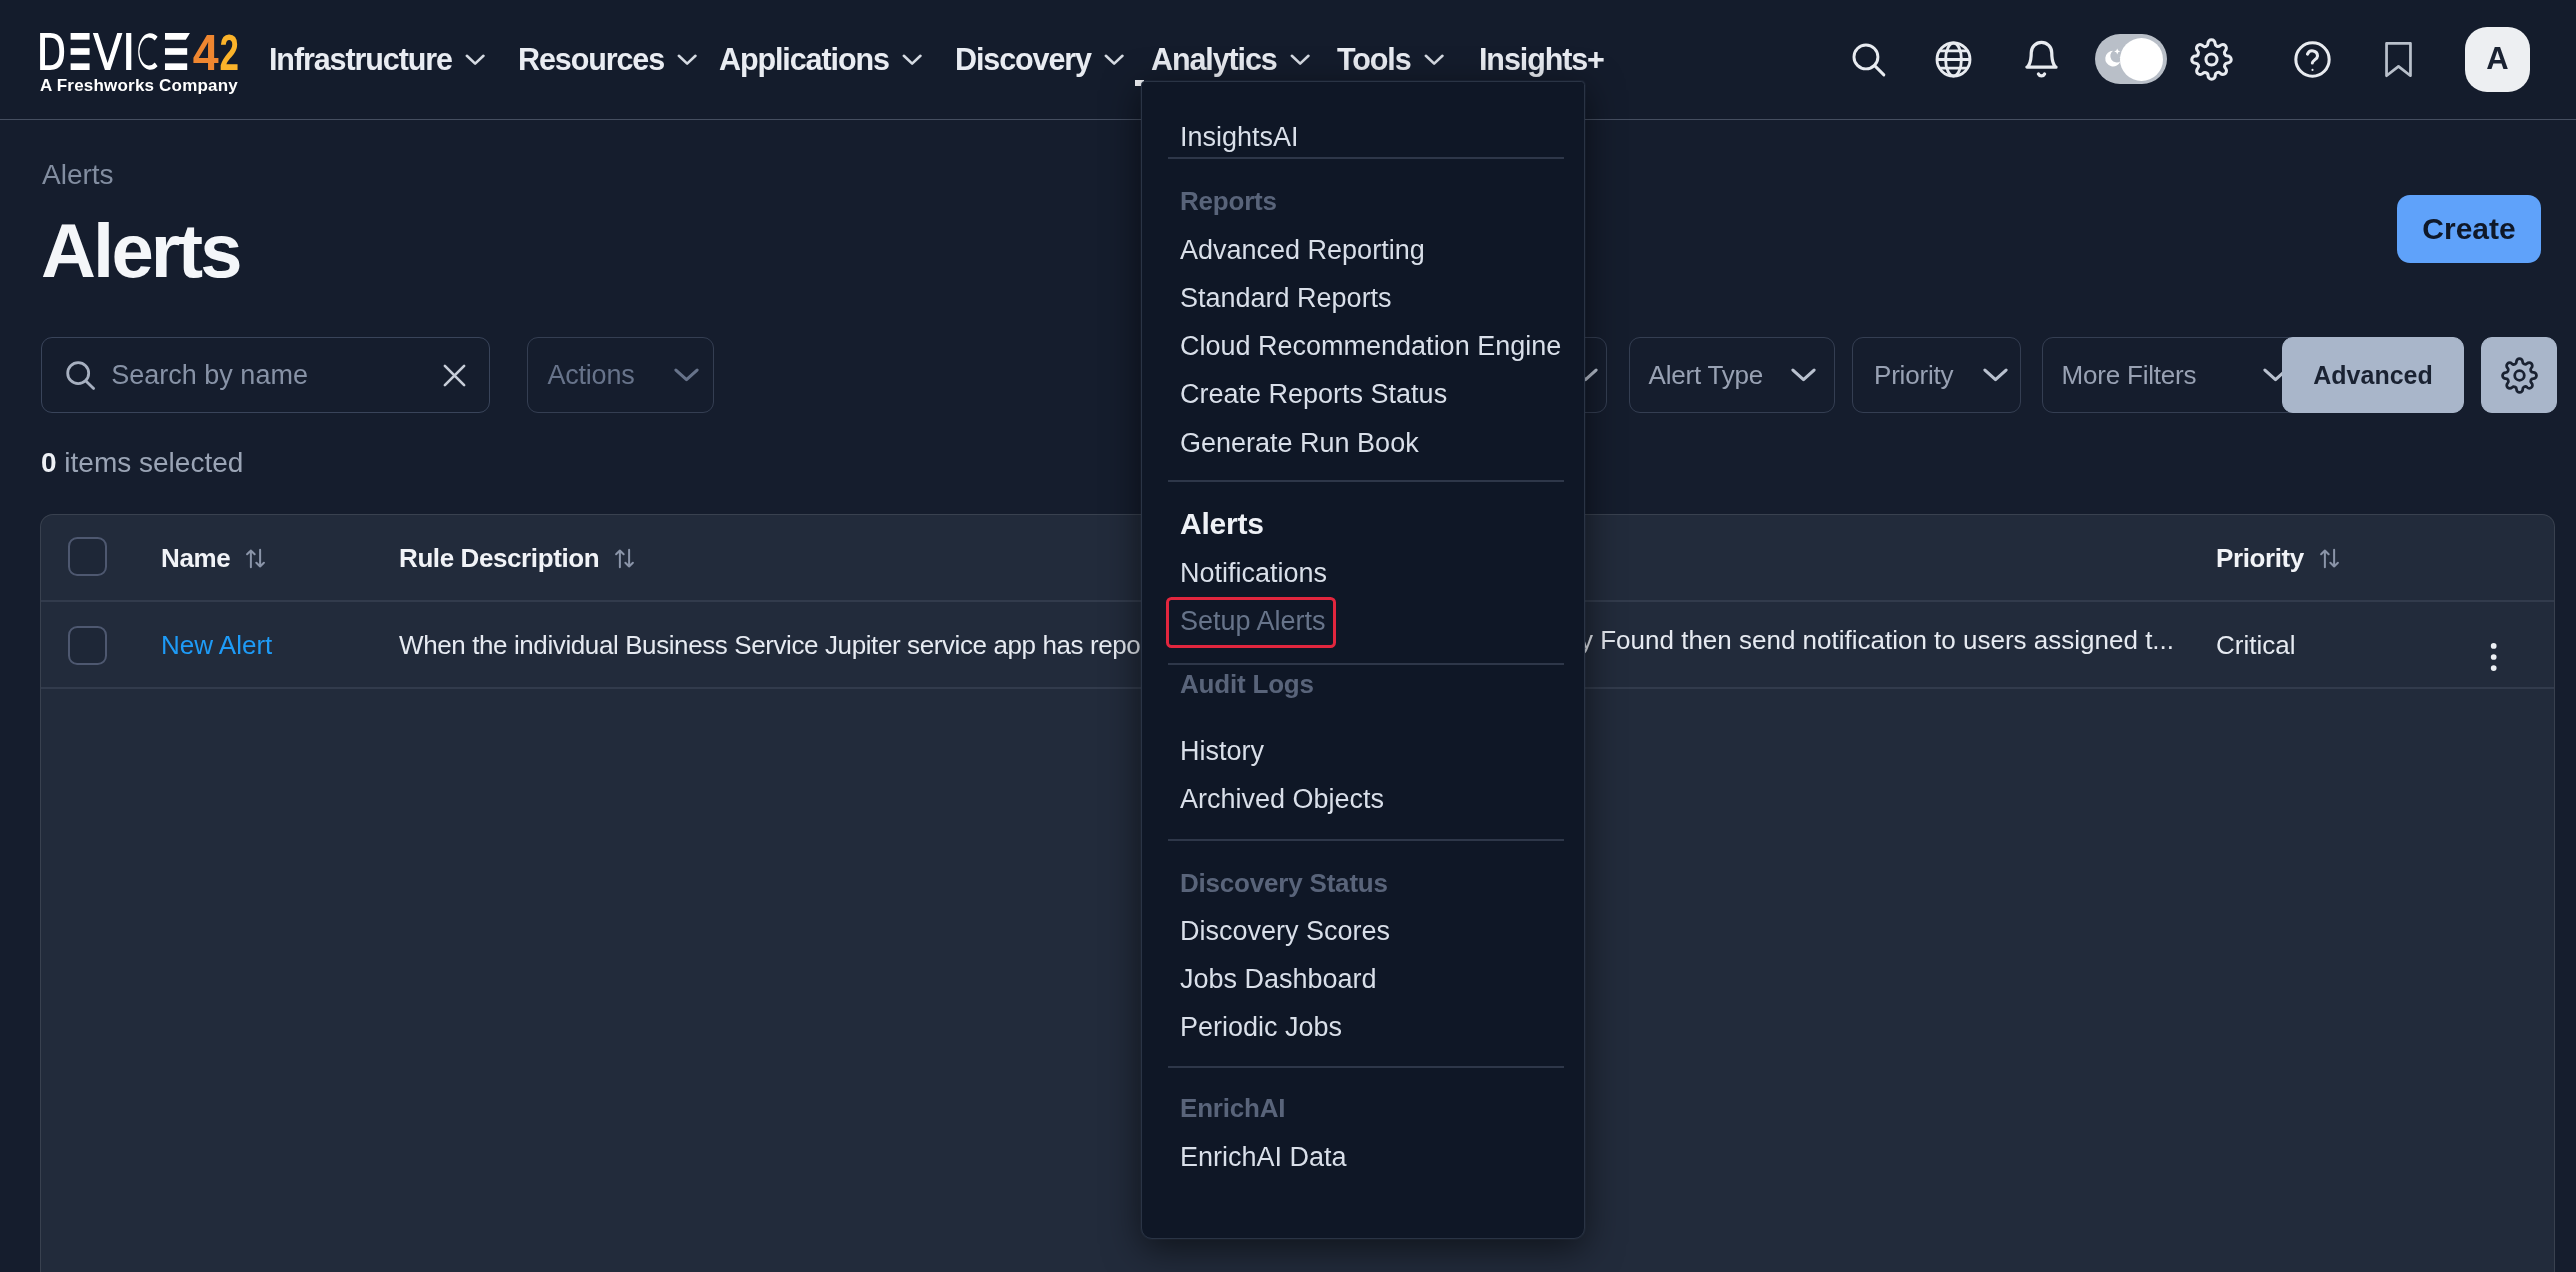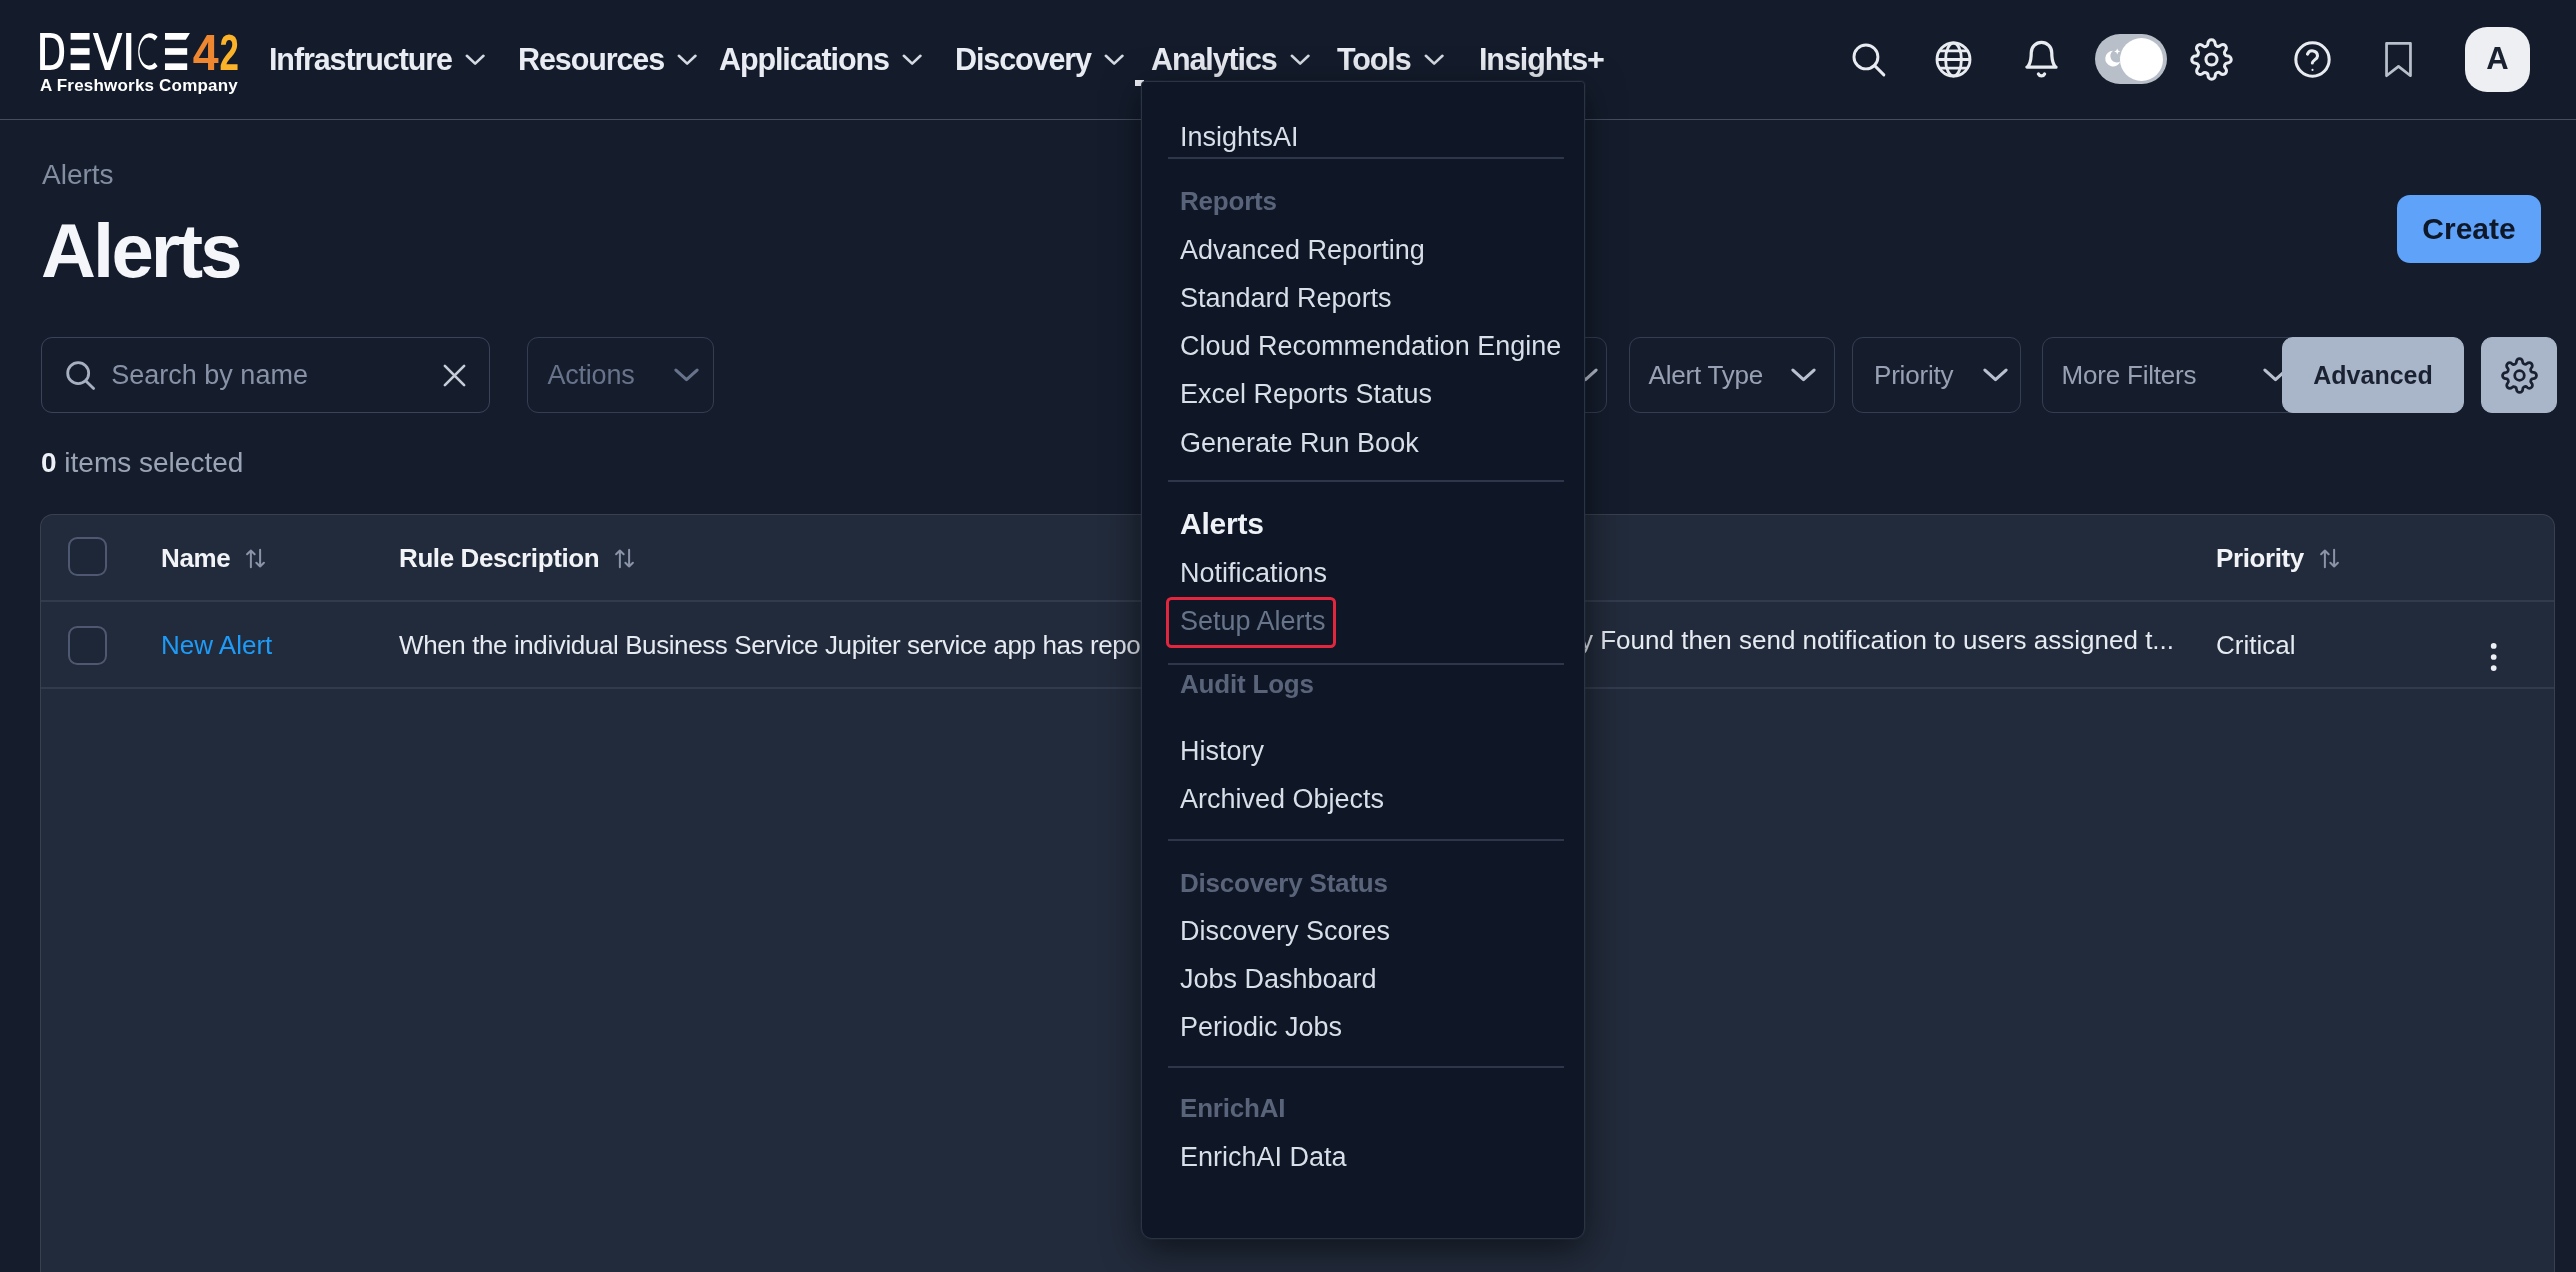--- a/index.html
+++ b/index.html
@@ -248,21 +248,21 @@
       </svg>
   </div>
 </div>
 <div id="panel">
   <div class="mi" style="top:31px;">InsightsAI</div>
   <div class="mdiv" style="top:75px;"></div>
   <div class="mi mh" style="top:95px;">Reports</div>
   <div class="mi" style="top:144px;">Advanced Reporting</div>
   <div class="mi" style="top:192px;">Standard Reports</div>
   <div class="mi" style="top:240px;">Cloud Recommendation Engine</div>
-  <div class="mi" style="top:288px;">Excel Reports Status</div>
+  <div class="mi" style="top:288px;">Create Reports Status</div>
   <div class="mi" style="top:337px;">Generate Run Book</div>
   <div class="mdiv" style="top:398px;"></div>
   <div class="mi mh" style="top:418px; color:#EEF1F6; font-size:30px;">Alerts</div>
   <div class="mi" style="top:467px;">Notifications</div>
   <div class="mi" style="top:515px; color:#67748A;">Setup Alerts</div>
   <div class="abs" style="left:24px; top:515px; width:170px; height:51px; border:3.7px solid #E2263E; border-radius:5.5px;"></div>
   <div class="mdiv" style="top:581px;"></div>
   <div class="mi mh" style="top:578px;">Audit Logs</div>
   <div class="mi" style="top:645px;">History</div>
   <div class="mi" style="top:693px;">Archived Objects</div>

